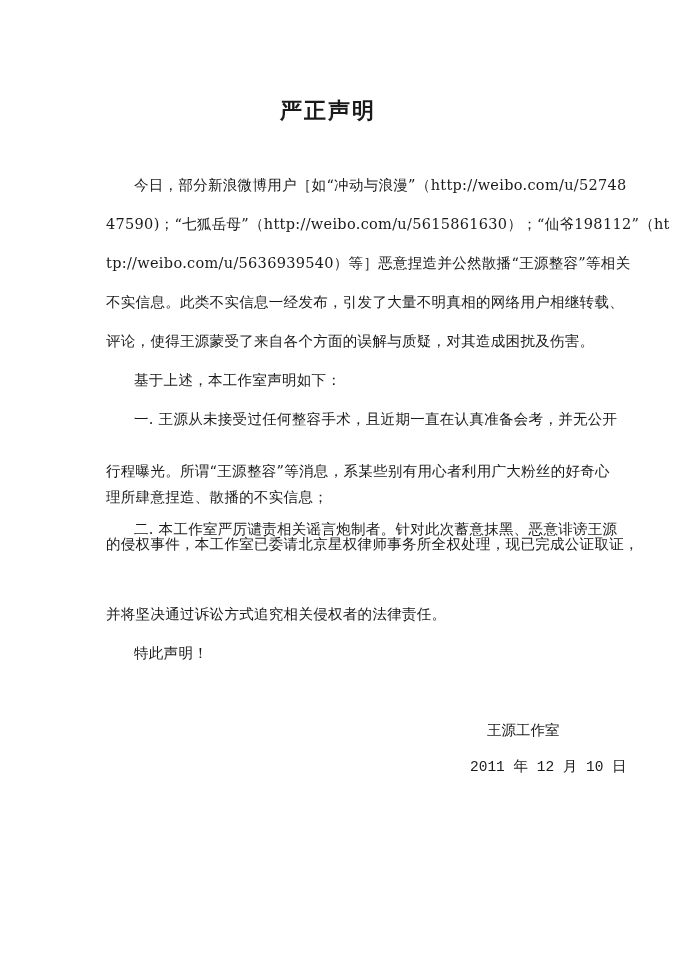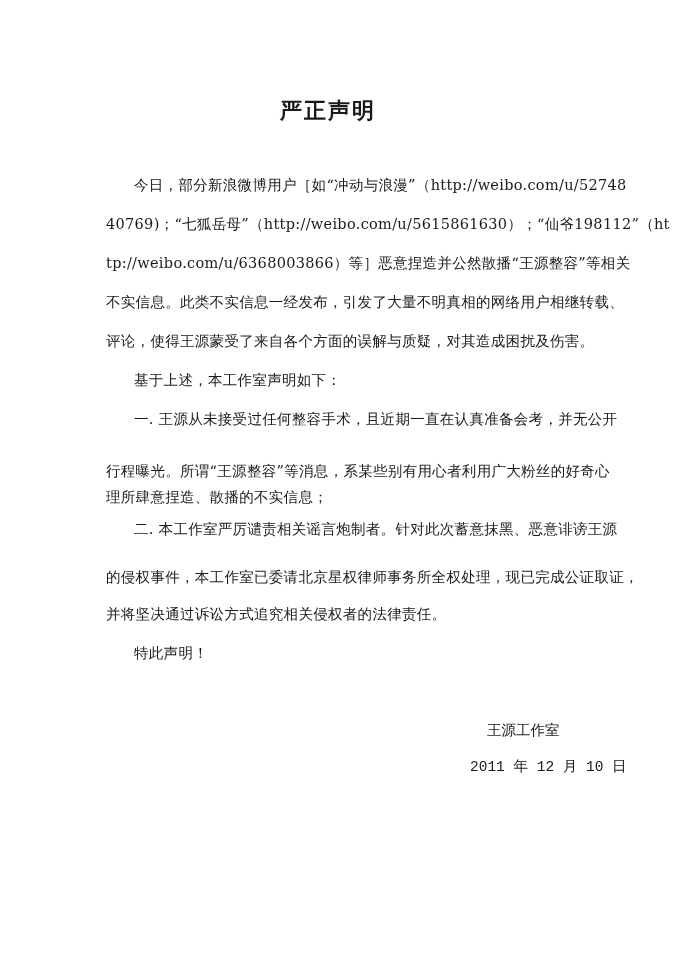--- a/index.html
+++ b/index.html
@@ -11,39 +11,39 @@
     .indent { left: 134px; }
     .sig { position: absolute; font-size: 14.5px; white-space: nowrap; font-family: Liberation Mono, monospace; }
   </style>
 </head>
 <body>
 
 <div class="title">严正声明</div>
 
 <div>
   <div class="line indent" style="top:168px">今日，部分新浪微博用户［如“冲动与浪漫”（http://weibo.com/u/52748</div>
-  <div class="line" style="top:207px">40769)；“七狐岳母”（http://weibo.com/u/5615861630）；“仙爷198112”（ht</div>
-  <div class="line" style="top:246px">tp://weibo.com/u/6368003866）等］恶意捏造并公然散播“王源整容”等相关</div>
+  <div class="line" style="top:207px">47590)；“七狐岳母”（http://weibo.com/u/5615861630）；“仙爷198112”（ht</div>
+  <div class="line" style="top:246px">tp://weibo.com/u/5636939540）等］恶意捏造并公然散播“王源整容”等相关</div>
   <div class="line" style="top:285px">不实信息。此类不实信息一经发布，引发了大量不明真相的网络用户相继转载、</div>
   <div class="line" style="top:324px">评论，使得王源蒙受了来自各个方面的误解与质疑，对其造成困扰及伤害。</div>
 </div>
 
 <div>
   <div class="line indent" style="top:363px">基于上述，本工作室声明如下：</div>
 </div>
 
 <div>
   <div class="line indent" style="top:402px">一. 王源从未接受过任何整容手术，且近期一直在认真准备会考，并无公开</div>
   <div class="line" style="top:454px">行程曝光。所谓“王源整容”等消息，系某些别有用心者利用广大粉丝的好奇心</div>
   <div class="line" style="top:480px">理所肆意捏造、散播的不实信息；</div>
 </div>
 
 <div>
   <div class="line indent" style="top:512px">二. 本工作室严厉谴责相关谣言炮制者。针对此次蓄意抹黑、恶意诽谤王源</div>
-  <div class="line" style="top:560px">的侵权事件，本工作室已委请北京星权律师事务所全权处理，现已完成公证取证，</div>
+  <div class="line" style="top:527px">的侵权事件，本工作室已委请北京星权律师事务所全权处理，现已完成公证取证，</div>
   <div class="line" style="top:597px">并将坚决通过诉讼方式追究相关侵权者的法律责任。</div>
 </div>
 
 <div>
   <div class="line indent" style="top:636px">特此声明！</div>
 </div>
 
 <div class="sig" style="top:721px; left:487px">王源工作室</div>
 <div class="sig" style="top:757px; left:470px">2011 年 12 月 10 日</div>
 

